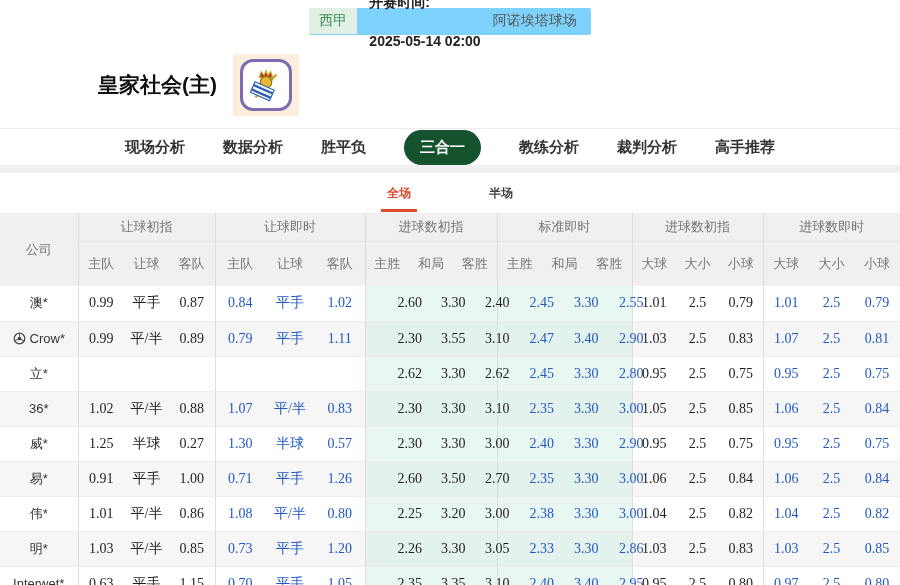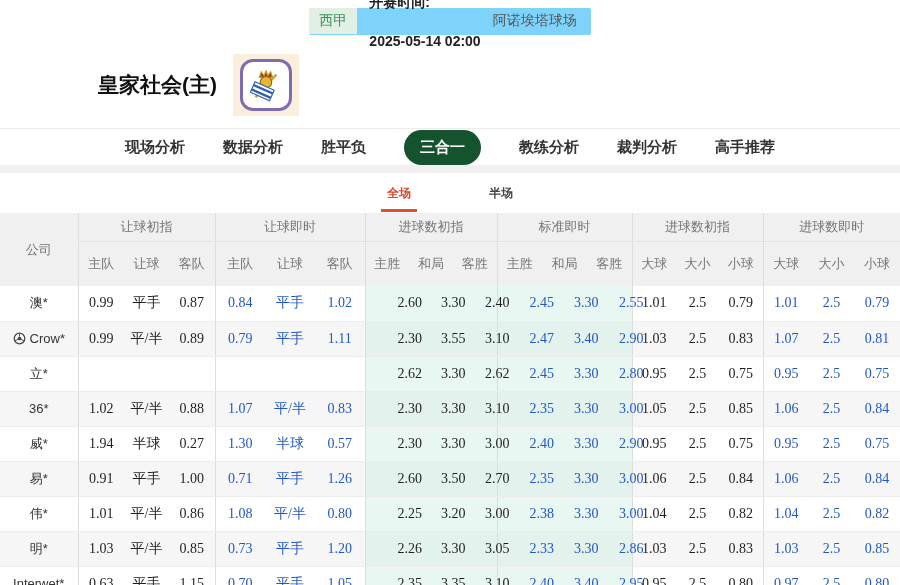--- a/index.html
+++ b/index.html
@@ -252,21 +252,21 @@
         <td class="live hl">3.00</td>
         <td class="init group-start">1.05</td>
         <td class="init">2.5</td>
         <td class="init">0.85</td>
         <td class="live group-start">1.06</td>
         <td class="live">2.5</td>
         <td class="live">0.84</td>
       </tr>
       <tr class="odd">
         <td class="company">威*</td>
-        <td class="init group-start">1.94</td>
+        <td class="init group-start">1.25</td>
         <td class="init">半球</td>
         <td class="init">0.27</td>
         <td class="live group-start">1.30</td>
         <td class="live">半球</td>
         <td class="live">0.57</td>
         <td class="init hl group-start">2.30</td>
         <td class="init hl">3.30</td>
         <td class="init hl">3.00</td>
         <td class="live hl group-start">2.40</td>
         <td class="live hl">3.30</td>

